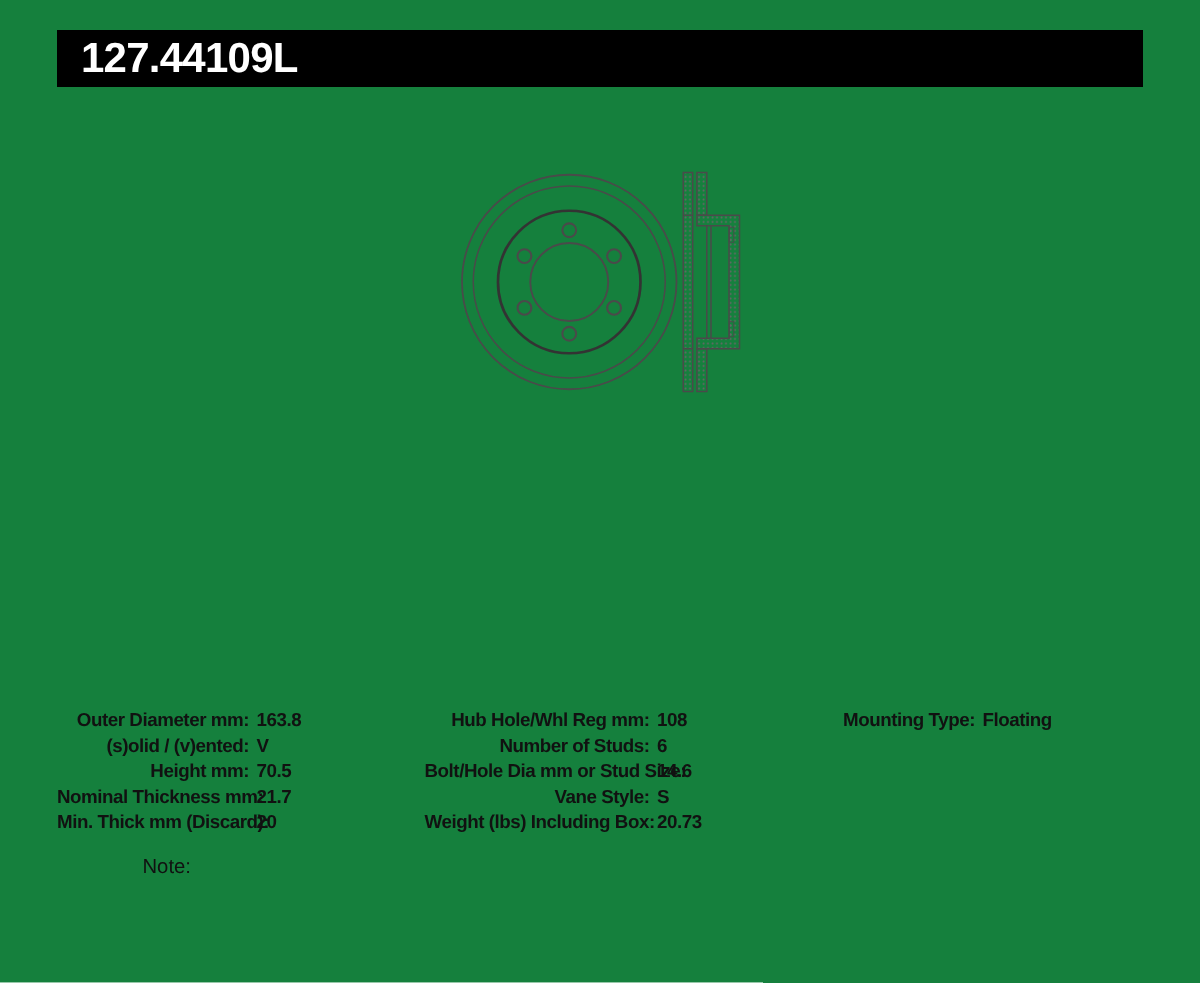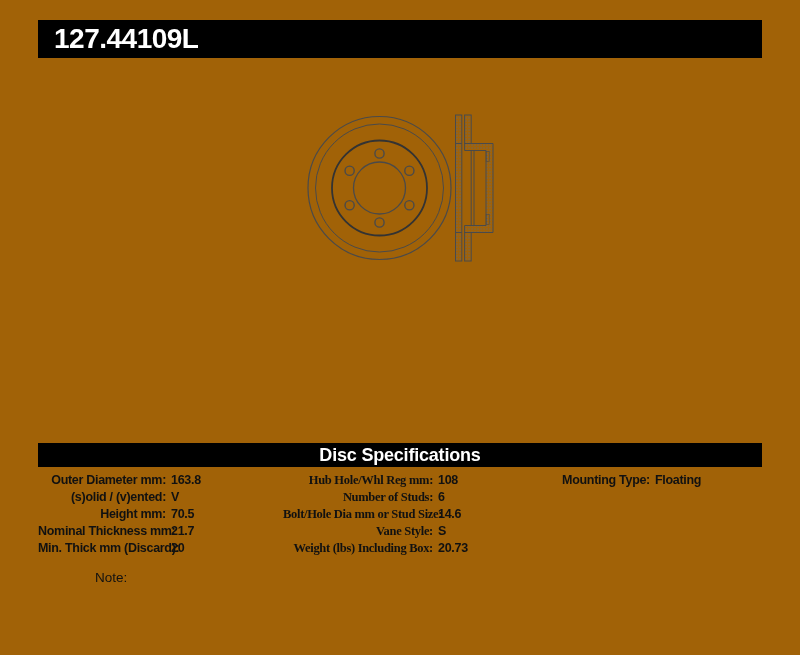--- a/index.html
+++ b/index.html
@@ -5,21 +5,21 @@
   html, body {
     margin: 0;
     padding: 0;
     background: #ffffff;
     font-family: "Liberation Sans", sans-serif;
   }
   .page {
     position: relative;
     width: 800px;
     height: 655px;
-    background: #a16207;
+    background: #15803d;
     overflow: hidden;
   }
   
   .header-bar {
     position: absolute;
     left: 38px;
     top: 20px;
     width: 724px;
     height: 38px;
     background: #000000;
@@ -80,21 +80,21 @@
     vertical-align: top;
   }
   .spec-value {
     display: inline-block;
     margin-left: 5px;
     vertical-align: top;
   }
   .col1 { left: 38px;  width: 250px; }
   .col1 .spec-label { width: 128px; }
   .col2 { left: 283px; width: 260px; }
-  .col2 .spec-label { width: 150px; font-family: Liberation Serif, serif; }
+  .col2 .spec-label { width: 150px; }
   .col3 { left: 538px; width: 230px; }
   .col3 .spec-label { width: 112px; }
   
   .note {
     position: absolute;
     left: 95px;
     top: 570px;
     font-size: 13.5px;
     font-weight: normal;
     color: #111111;
@@ -135,23 +135,20 @@
       <rect x="455.5" y="115" width="6.3" height="146" fill="url(#stip)"></rect>
       <rect x="464.6" y="115" width="6.6" height="28.5" fill="url(#stip)"></rect>
       <rect x="464.6" y="232.5" width="6.6" height="28.5" fill="url(#stip)"></rect>
       <path fill="url(#stip)" fill-rule="evenodd" d="M464.6 143.5 H493 V232.5 H464.6 V225.5 H486 V150.5 H464.6 Z"></path>
       <path fill="none" d="M471.2 150.5 V225.5 M474 150.5 V225.5 M455.5 143.5 H461.8 M455.5 232.5 H461.8"></path>
       <rect x="486.2" y="151.5" width="3" height="10" fill="url(#stip)" stroke-width="0.6"></rect>
       <rect x="486.2" y="214.5" width="3" height="10" fill="url(#stip)" stroke-width="0.6"></rect>
     </g>
   </svg>
 
-  <div class="spec-bar">
-    <span>Disc Specifications</span>
-  </div>
 
   <div class="spec-col col1">
     <div class="spec-row">
       <span class="spec-label">Outer Diameter mm:</span><span class="spec-value">163.8</span>
     </div>
     <div class="spec-row">
       <span class="spec-label">(s)olid / (v)ented:</span><span class="spec-value">V</span>
     </div>
     <div class="spec-row">
       <span class="spec-label">Height mm:</span><span class="spec-value">70.5</span>

